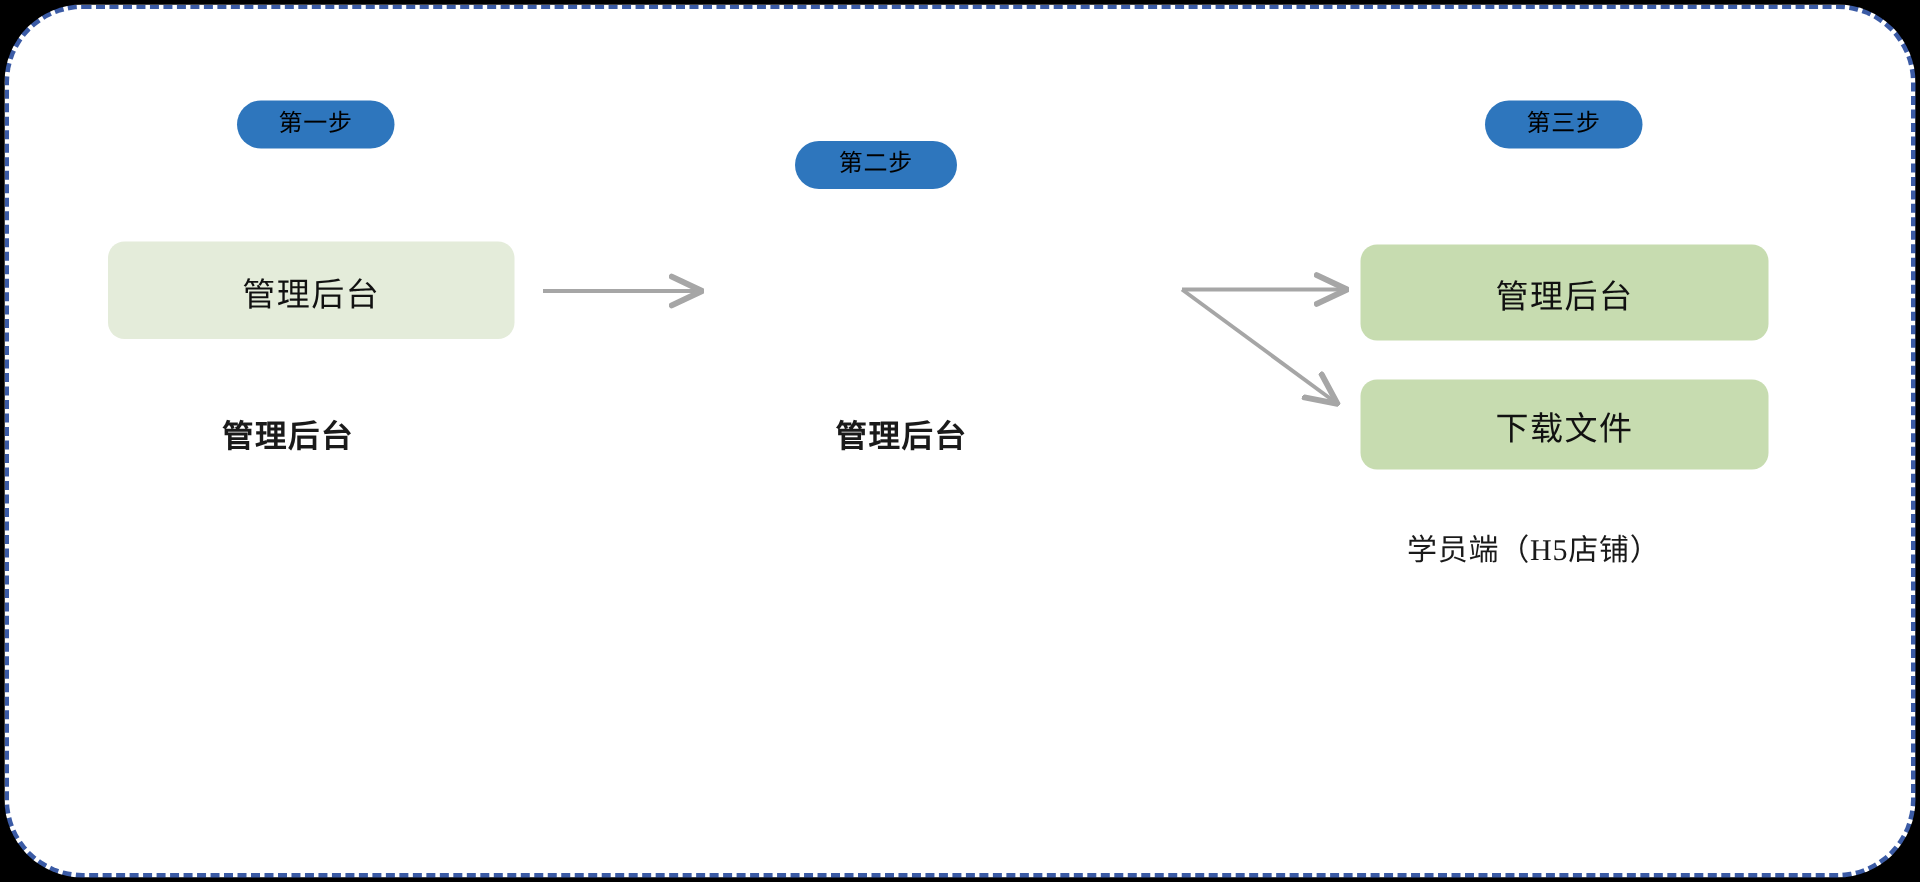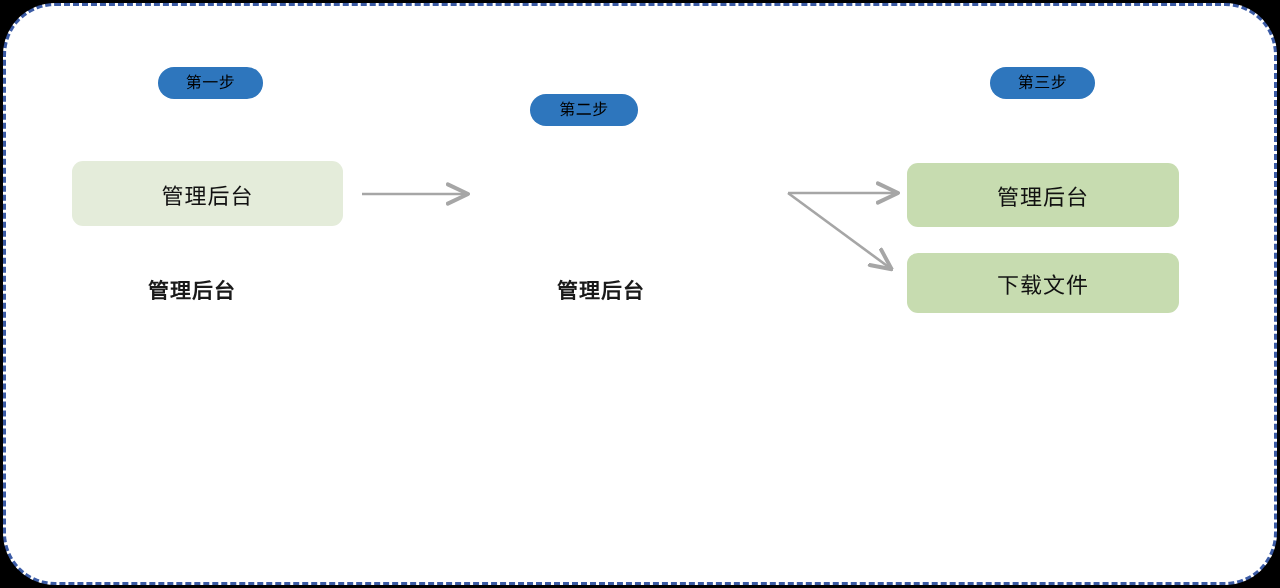--- a/index.html
+++ b/index.html
@@ -135,15 +135,16 @@
 
       <line x1="362" y1="194" x2="466" y2="194" stroke="#a6a6a6" stroke-width="2.6" marker-end="url(#arrowhead)"></line>
 
       <line x1="788" y1="193" x2="896" y2="193" stroke="#a6a6a6" stroke-width="2.6" marker-end="url(#arrowhead)"></line>
 
       <line x1="788" y1="193" x2="890" y2="268" stroke="#a6a6a6" stroke-width="2.6" marker-end="url(#arrowhead)"></line>
     </svg>
 
     <div class="caption caption-bold cap-admin-1">管理后台</div>
     <div class="caption caption-bold cap-admin-2">管理后台</div>
+    <div class="caption caption-plain cap-student">学员端（H5店铺）</div>
 
   </div>
 </div>
 
 </body></html>

